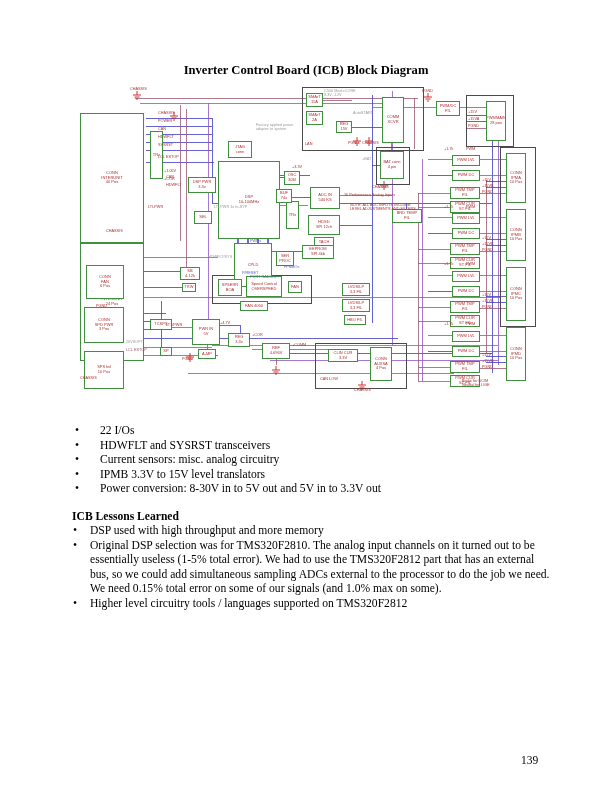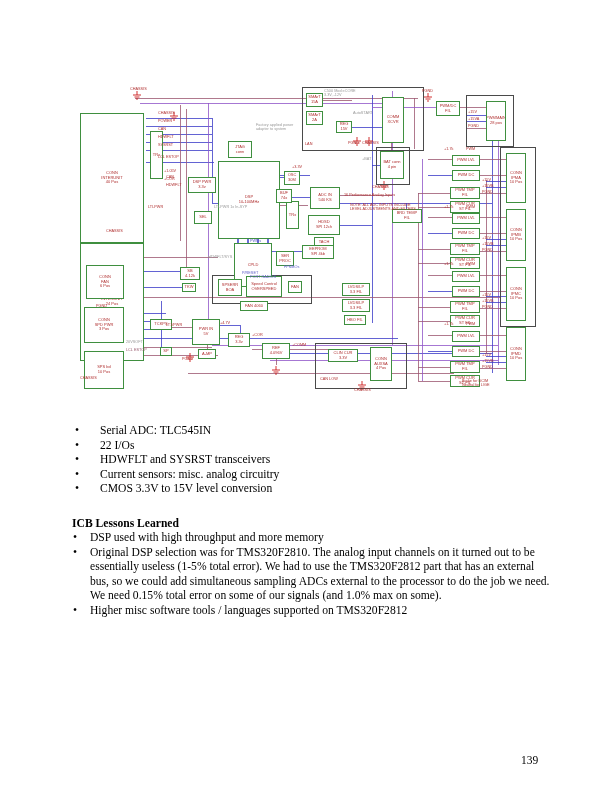--- a/index.html
+++ b/index.html
@@ -17,27 +17,28 @@
   .lbl{position:absolute;font-family:"Liberation Sans",sans-serif;font-size:3.8px;line-height:1.15;
        white-space:pre-line;z-index:4;}
   .lbl.r{color:#b03030}.lbl.g{color:#9a9a9a}.lbl.bl{color:#5c5cc8}.lbl.m{color:#96566a}
   #textcol{position:absolute;left:72px;top:424px;width:478px;font-size:11.6px;line-height:14.5px;}
   .sec-h{font-weight:bold;}
   .bu{position:relative;}
   .sec0 .bu{padding-left:28px;}
   .sec1 .bu{padding-left:18px;}
   .bu::before{content:"\2022";position:absolute;left:3px;}
   .sec1 .bu::before{left:1px;}
-  .sec1{margin-top:20px;}
+  .sec1{margin-top:13px;}
   .pagenum{position:absolute;left:521px;top:754px;font-size:11.5px;}
 </style>
 </head>
 <body>
 
 <div class="page">
+  <div class="title">Inverter Control Board (ICB) Block Diagram</div>
   <div id="diagram">
       <svg width="500" height="330" viewBox="0 0 500 330" style="z-index: 1;">
         <line x1="73" y1="13" x2="356" y2="13" stroke="#9c5870" stroke-width="0.8" shape-rendering="crispEdges"></line>
         <line x1="78" y1="18" x2="330" y2="18" stroke="#9055c8" stroke-width="0.8" shape-rendering="crispEdges"></line>
         <line x1="84" y1="33" x2="150" y2="33" stroke="#3c3cc8" stroke-width="0.8" shape-rendering="crispEdges"></line>
         <line x1="84" y1="41" x2="150" y2="41" stroke="#3c3cc8" stroke-width="0.8" shape-rendering="crispEdges"></line>
         <line x1="84" y1="49" x2="150" y2="49" stroke="#3c3cc8" stroke-width="0.8" shape-rendering="crispEdges"></line>
         <line x1="84" y1="57" x2="150" y2="57" stroke="#3c3cc8" stroke-width="0.8" shape-rendering="crispEdges"></line>
         <line x1="84" y1="65" x2="150" y2="65" stroke="#3c3cc8" stroke-width="0.8" shape-rendering="crispEdges"></line>
         <line x1="84" y1="77" x2="152" y2="77" stroke="#3c3cc8" stroke-width="0.8" shape-rendering="crispEdges"></line>
@@ -336,27 +337,27 @@
       <div class="lbl r" style="left: 420px; top: 274px;">+15VB</div>
       <div class="lbl r" style="left: 420px; top: 280px;">PGND</div>
       <div class="lbl r" style="left: 68px; top: 2px;">CHASSIS</div>
       <div class="lbl r" style="left: 360px; top: 4px;">PGND</div>
       <div class="lbl r" style="left: 286px; top: 56px;">PGND</div>
       <div class="lbl r" style="left: 300px; top: 56px;">CHASSIS</div>
       <div class="lbl r" style="left: 44px; top: 144px;">CHASSIS</div>
     </div>
   <div id="textcol">
       <div class="sec sec0">
-        <div class="bu">Serial ADC:  TLC545IN</div>
         <div class="bu">22 I/Os</div>
         <div class="bu">HDWFLT and SYSRST transceivers</div>
         <div class="bu">Current sensors:  misc. analog circuitry</div>
-        <div class="bu">CMOS 3.3V to 15V level conversion</div>
+        <div class="bu">IPMB 3.3V to 15V level translators</div>
+        <div class="bu">Power conversion:  8-30V in to 5V out   and  5V in to 3.3V out</div>
       </div>
       <div class="sec sec1">
         <div class="sec-h">ICB Lessons Learned</div>
         <div class="bu">DSP used with high throughput and more memory</div>
         <div class="bu">Original DSP selection was for TMS320F2810.  The analog input channels on it turned out to be essentially useless (1-5% total error).  We had to use the TMS320F2812 part that has an external bus, so we could add simultaneous sampling ADCs external to the processor to do the job we need.  We need 0.15% total error on some of our signals (and 1.0% max on some).</div>
-        <div class="bu">Higher misc software tools / languages supported on TMS320F2812</div>
+        <div class="bu">Higher level circuitry tools / languages supported on TMS320F2812</div>
       </div>
     </div>
   <div class="pagenum">139</div>
 </div>
 
 </body></html>

